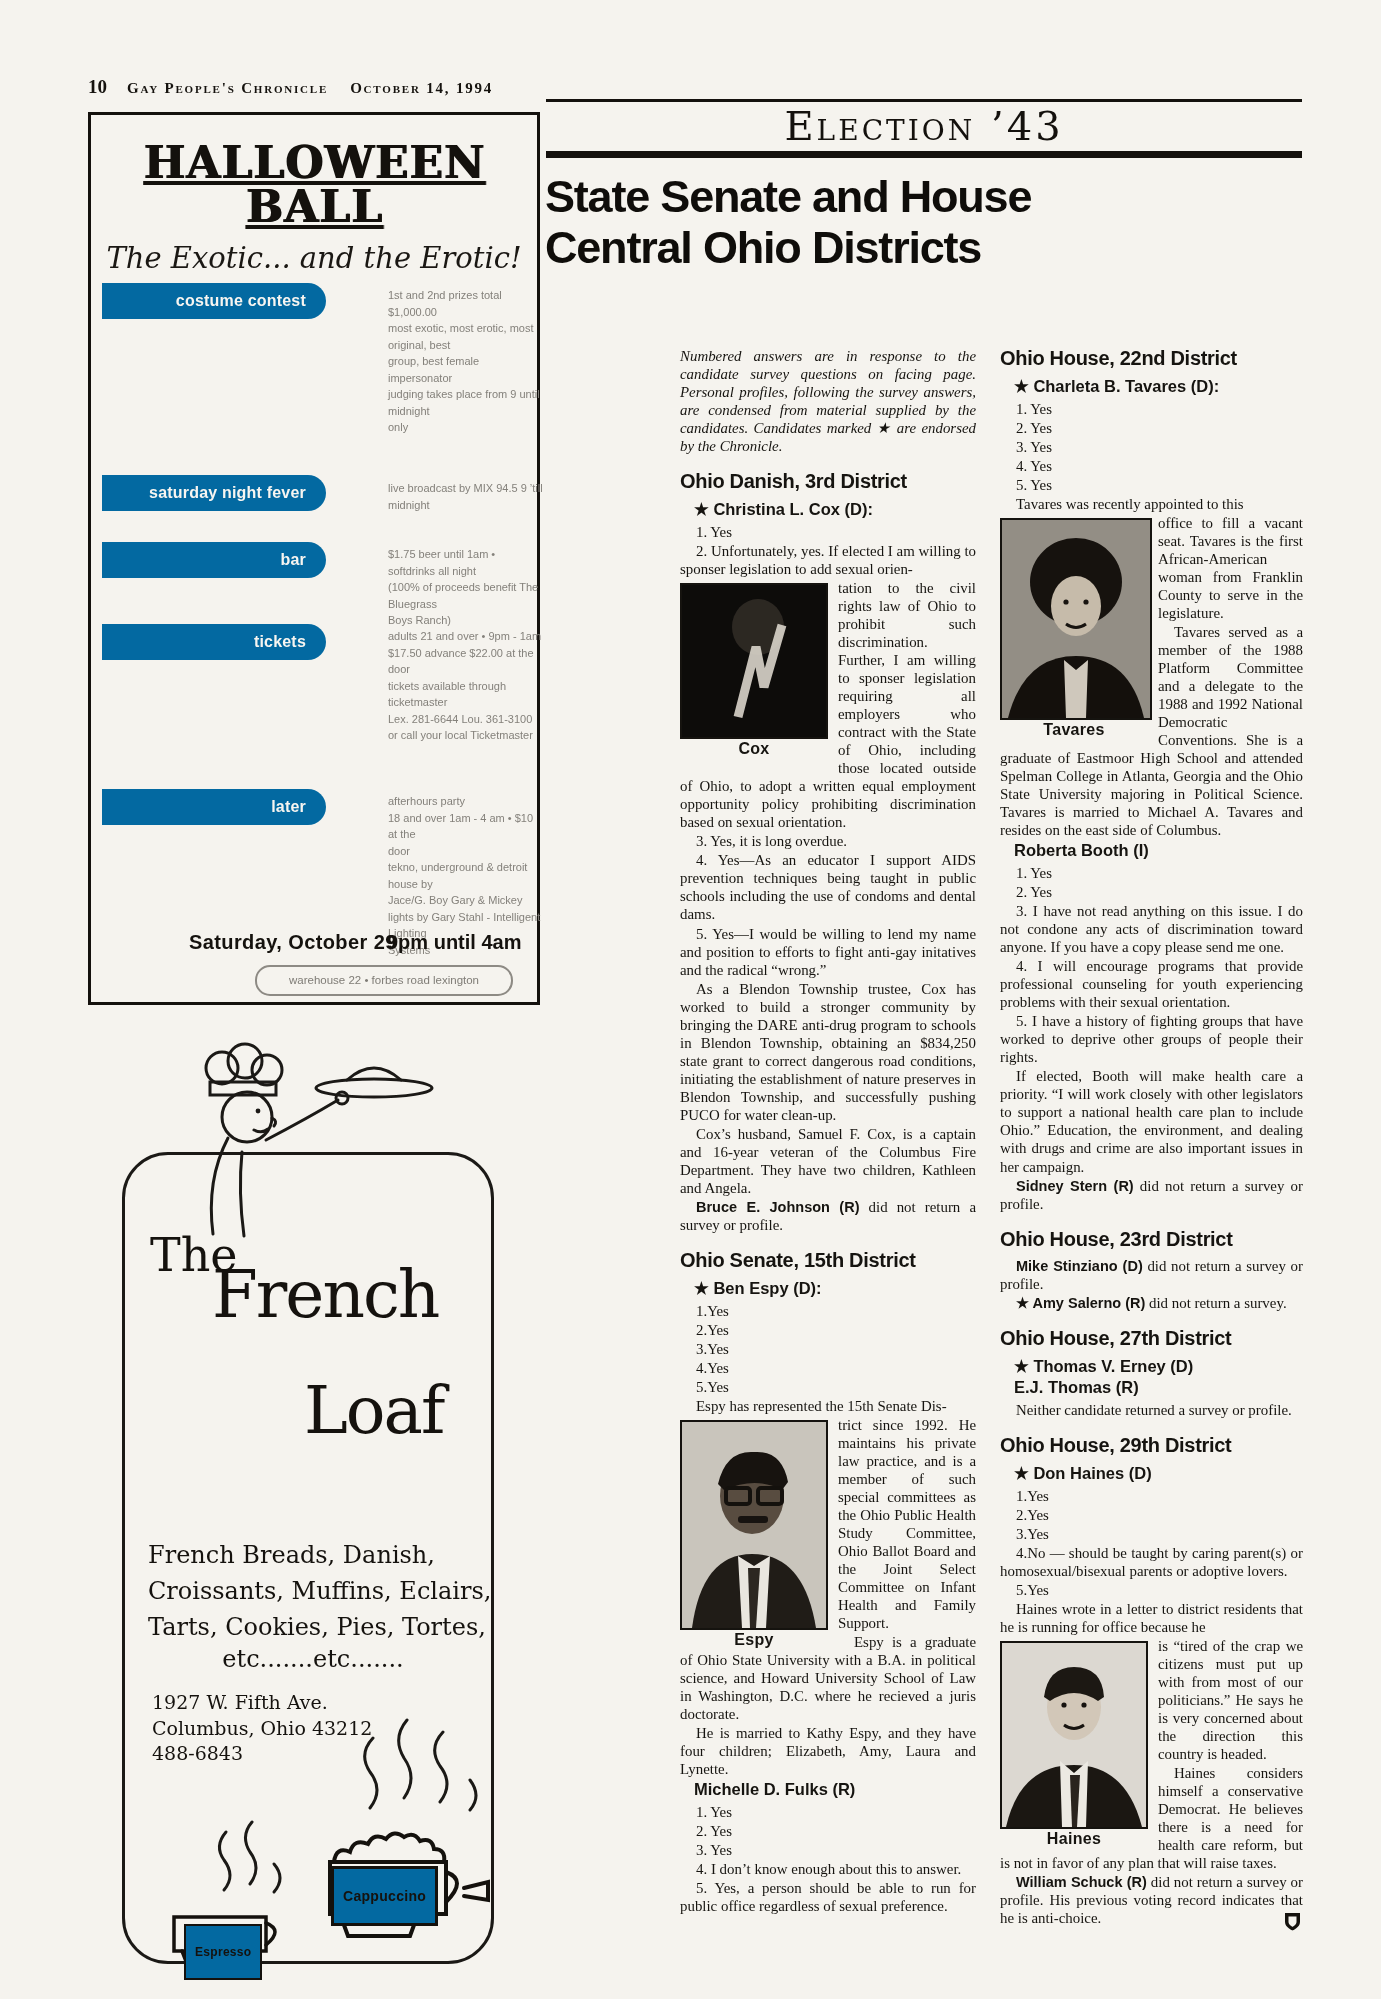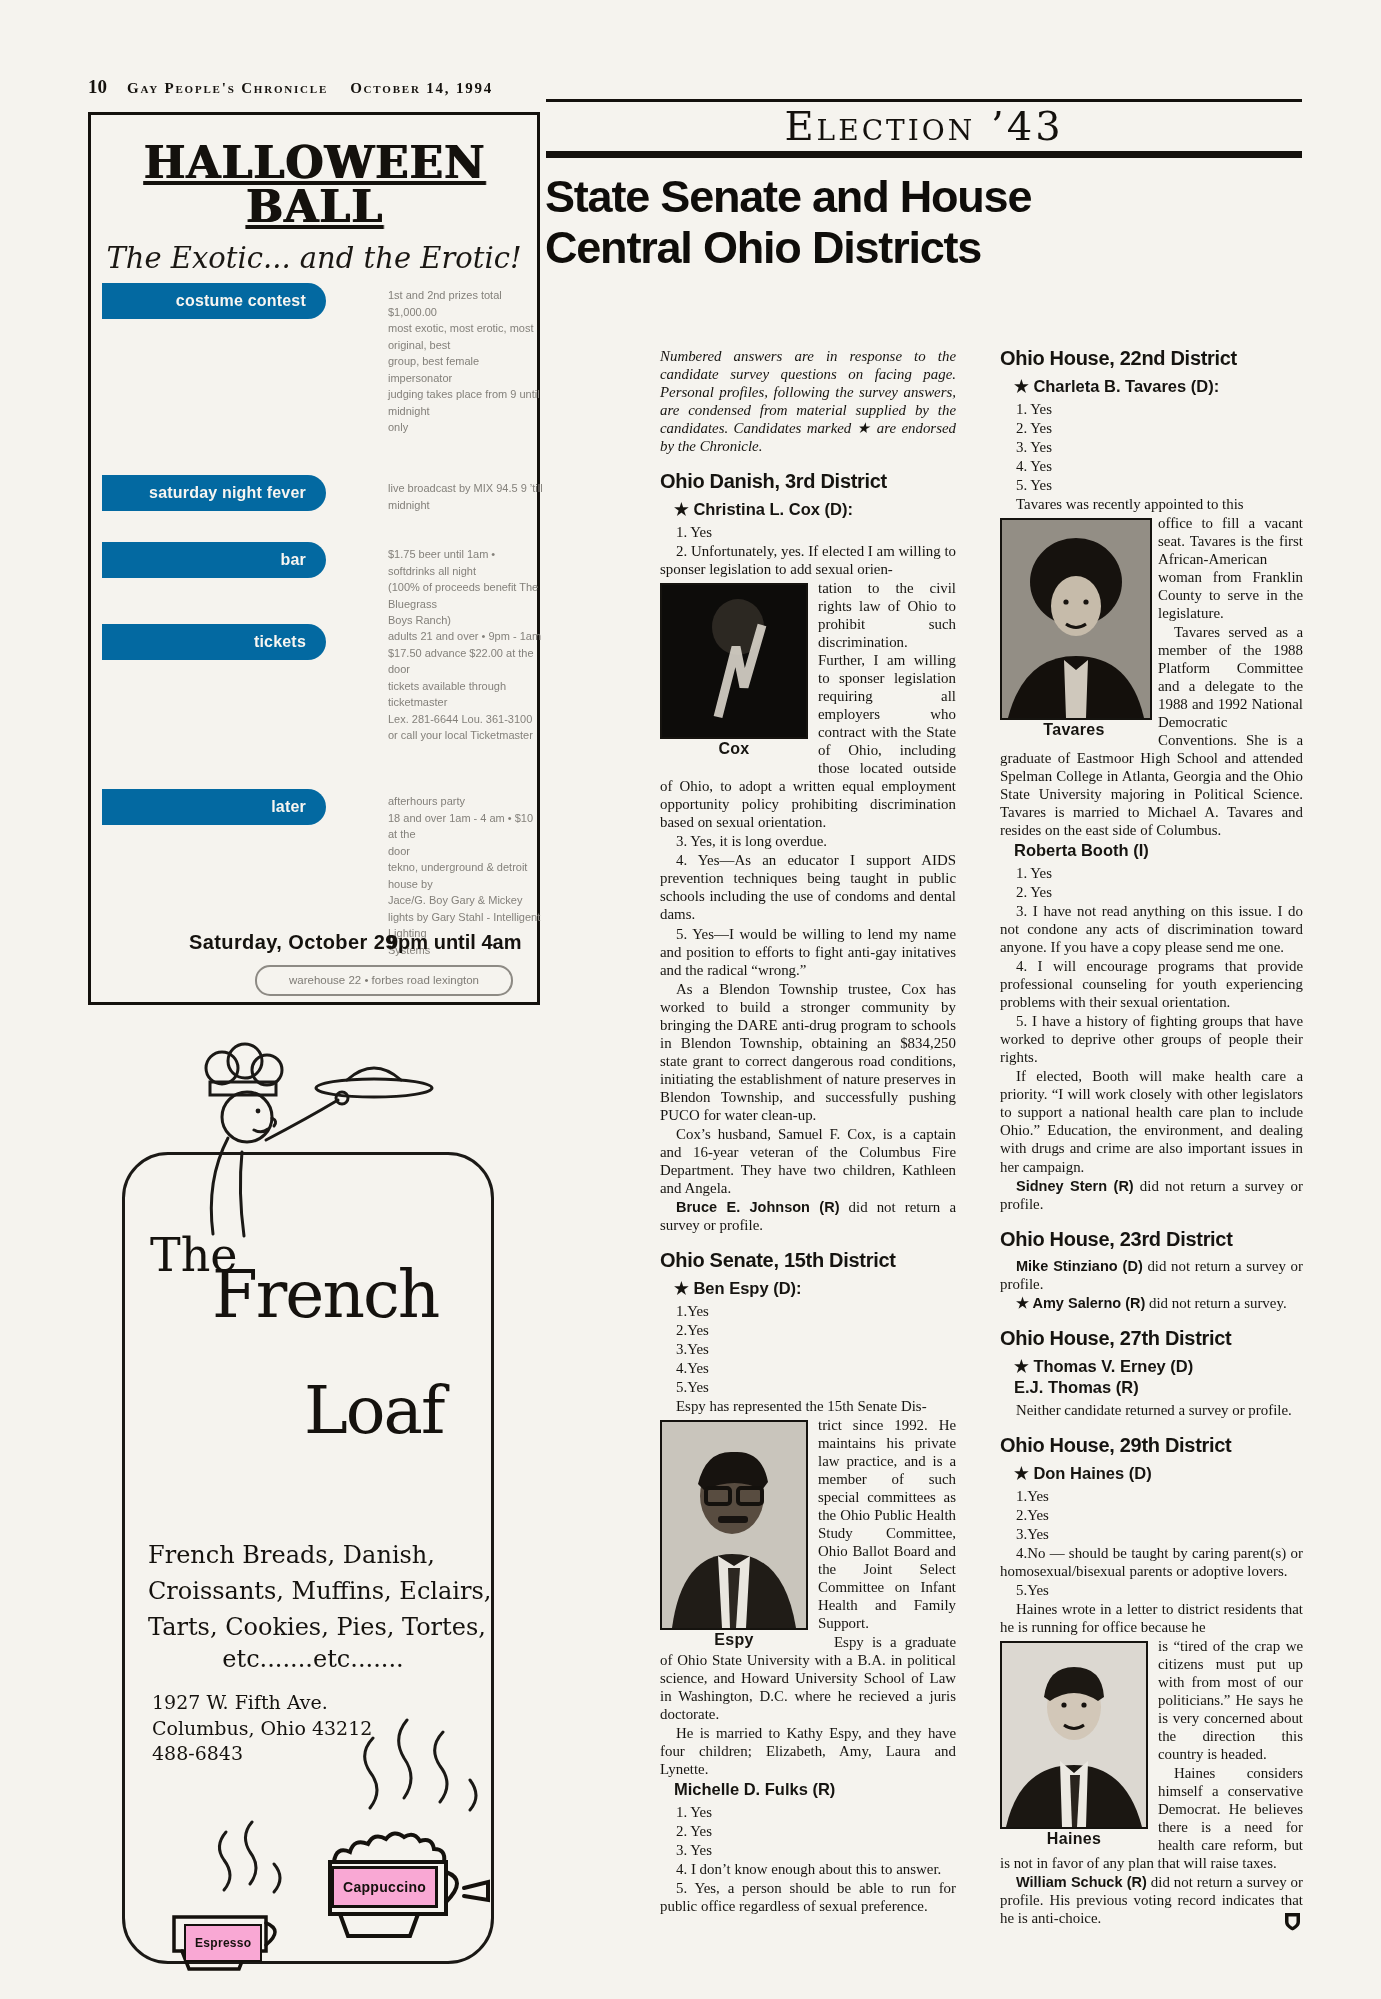--- a/index.html
+++ b/index.html
@@ -36,35 +36,35 @@
   .fl-the{position:absolute;left:150px;top:1232px;font:400 46px/1 "DejaVu Serif",serif;}
   .fl-french{position:absolute;left:212px;top:1262px;font:400 66px/1 "DejaVu Serif",serif;letter-spacing:-2px;}
   .fl-loaf{position:absolute;left:304px;top:1378px;font:400 66px/1 "DejaVu Serif",serif;letter-spacing:-2px;}
   .fl-products{position:absolute;left:148px;top:1537px;width:356px;font:400 24px/1.5 "DejaVu Serif",serif;white-space:pre-line;}
   .fl-etc{position:absolute;left:148px;top:1645px;width:330px;text-align:center;font:400 24px "DejaVu Serif",serif;}
   .fl-address{position:absolute;left:152px;top:1690px;font:400 19px/1.35 "DejaVu Serif",serif;white-space:pre-line;}
   .steam{position:absolute;}
   .st1{left:352px;top:1668px;} .st2{left:210px;top:1798px;}
   .cupsvg{position:absolute;}
   .cup-capp{left:306px;top:1828px;} .cup-esp{left:160px;top:1893px;}
-  .cuplbl{position:absolute;background:#f9a8d4;border:3px solid #14110d;font:700 14px/1 "Liberation Sans",sans-serif;
-          padding:11px 9px;letter-spacing:.3px;}
+  .cuplbl{position:absolute;background:#0369a1;border:3px solid #14110d;font:700 14px/1 "Liberation Sans",sans-serif;
+          padding:20px 9px;letter-spacing:.3px;}
   .lbl-capp{left:331px;top:1866px;}
   .lbl-esp{left:184px;top:1924px;font-size:12px;border-width:2.5px;}
 
   
   .el-rule-thin{position:absolute;left:546px;top:99px;width:756px;height:2.5px;background:#14110d;}
   .el-banner{position:absolute;left:546px;top:106px;width:756px;text-align:center;
              font:400 40px/1 "DejaVu Serif",serif;font-variant:small-caps;letter-spacing:3px;color:#14110d;}
   .el-rule-thick{position:absolute;left:546px;top:151px;width:756px;height:7px;background:#14110d;}
   .el-head{position:absolute;left:545px;font:700 45px/1 "Liberation Sans",sans-serif;letter-spacing:-1.2px;color:#0f0d0a;}
   .eh1{top:174px;} .eh2{top:225px;}
 
   .col{position:absolute;top:347px;font:14.9px/1.21 "Liberation Serif",serif;color:#161410;text-align:justify;}
-  .col1{left:660px;width:296px;}
+  .col1{left:680px;width:296px;}
   .col2{left:1000px;width:303px;}
   .col p{margin:0 0 1px;}
   .ind{text-indent:16px;}
   .intro{font-style:italic;margin-bottom:6px !important;}
   h3.dist{font:700 20px/1.15 "Liberation Sans",sans-serif;margin:15px 0 6px;clear:both;letter-spacing:-.3px;text-align:left;}
   .cand{font:700 16.5px/1.25 "Liberation Sans",sans-serif;margin:1px 0 3px 14px;text-align:left;}
   .lead{font:700 14.5px "Liberation Sans",sans-serif;}
   .photo{float:left;width:148px;margin:4px 10px 2px 0;}
   .photo svg{display:block;border:2px solid #15130f;background:#111;}
   .pcap{text-align:center;font:700 16px "Liberation Sans",sans-serif;letter-spacing:.3px;margin-top:1px;}

